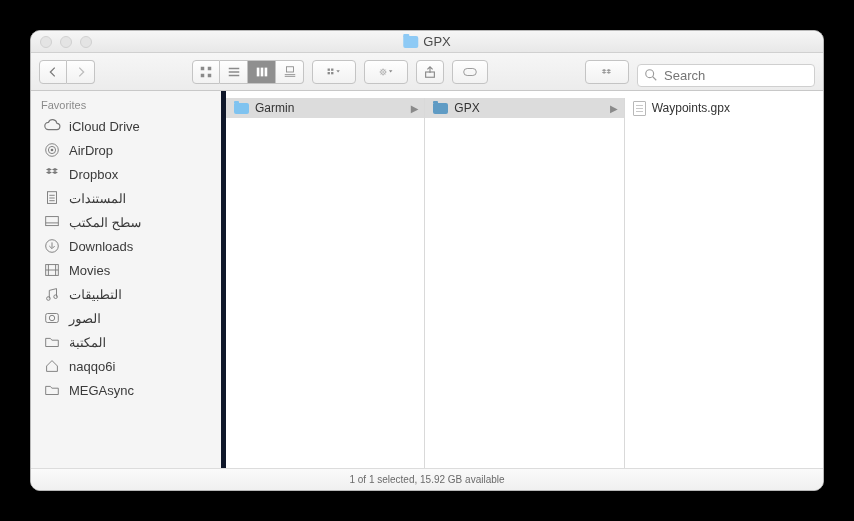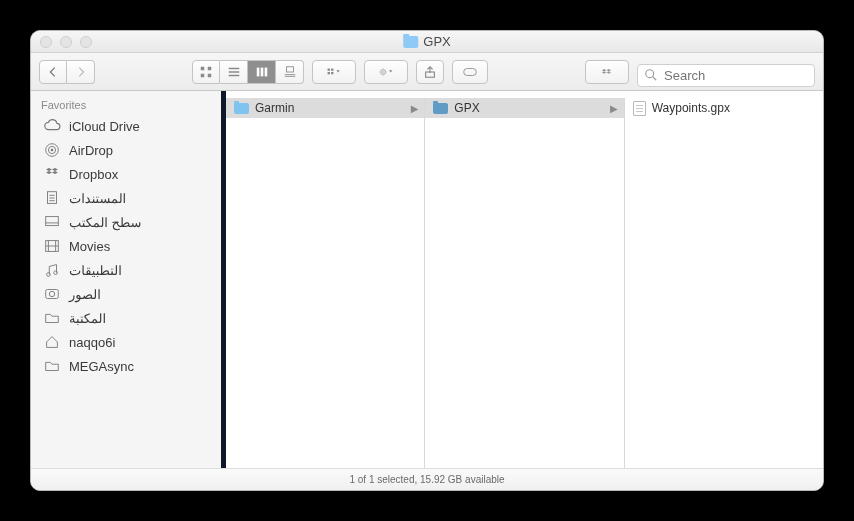--- a/index.html
+++ b/index.html
@@ -209,20 +209,29 @@
             <svg width="18" height="18" viewBox="0 0 20 20">
               <rect x="3" y="4" width="14" height="10" fill="none" stroke="#787878"></rect>
               <path d="M3 11h14" stroke="#787878"></path>
             </svg>
           </span>
           <span>سطح المكتب</span>
         </div>
       <div class="sb-item">
           <span class="ic">
             <svg width="18" height="18" viewBox="0 0 20 20">
+              <circle cx="10" cy="10" r="7" fill="none" stroke="#787878"></circle>
+              <path d="M10 6v6M7 10l3 3 3-3" fill="none" stroke="#787878"></path>
+            </svg>
+          </span>
+          <span>Downloads</span>
+        </div>
+      <div class="sb-item">
+          <span class="ic">
+            <svg width="18" height="18" viewBox="0 0 20 20">
               <rect x="3" y="4" width="14" height="12" fill="none" stroke="#787878"></rect>
               <path d="M6 4v12M14 4v12M3 10h14" stroke="#787878"></path>
             </svg>
           </span>
           <span>Movies</span>
         </div>
       <div class="sb-item">
           <span class="ic">
             <svg width="18" height="18" viewBox="0 0 20 20">
               <path d="M7 15V6l8-2v9" fill="none" stroke="#787878"></path>

